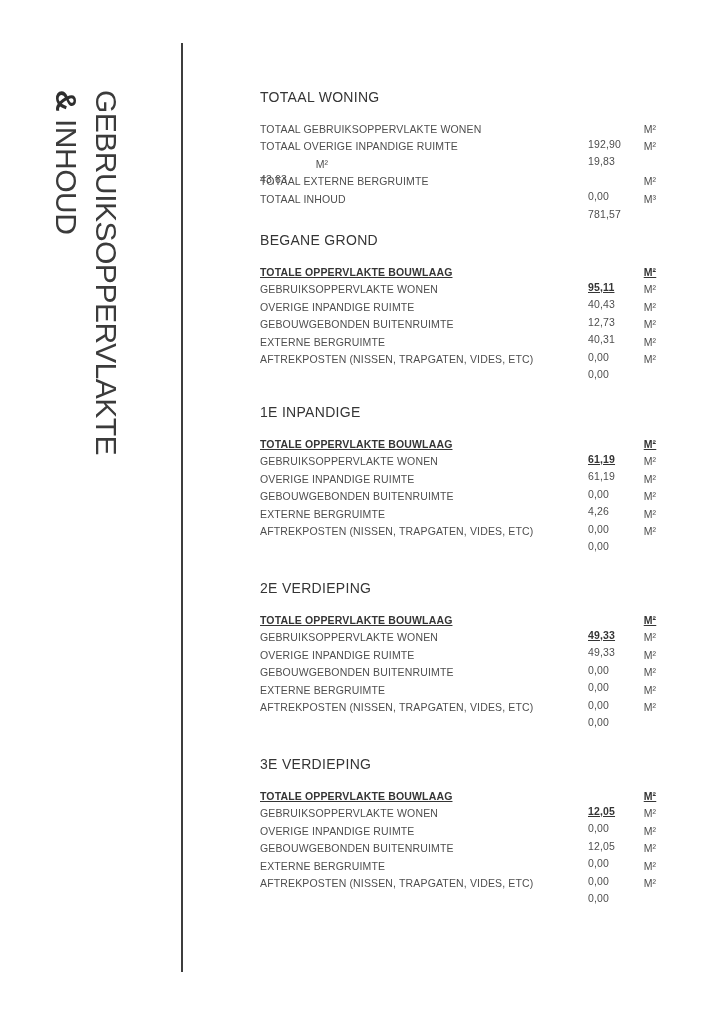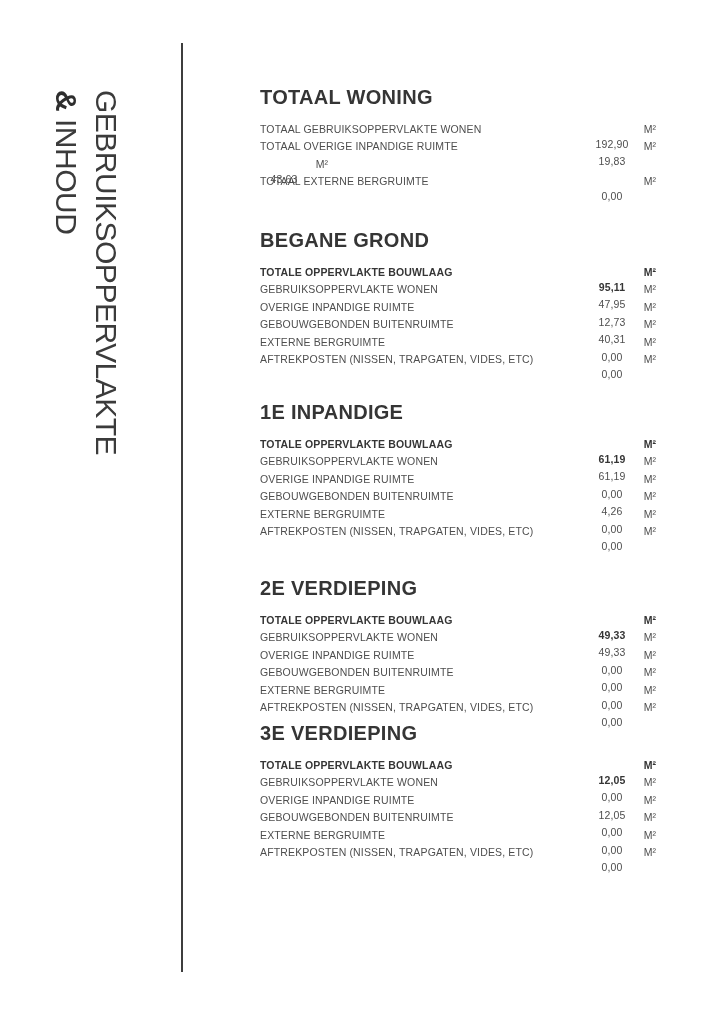--- a/index.html
+++ b/index.html
@@ -42,42 +42,43 @@
     height: 929px;
     background: #3d3d3d;
   }
   
   .section {
     position: absolute;
     left: 260px;
     width: 398px;
   }
   .section-heading {
-    font-size: 20px;
-    font-weight: 700;
+    font-size: 14px;
+    font-weight: 400;
     letter-spacing: 0.3px;
     color: #353535;
     line-height: 18px;
     margin-bottom: 14px;
   }
   .row {
     display: flex;
     align-items: center;
     height: 17.5px;
     font-size: 10.5px;
     letter-spacing: 0.15px;
     color: #4e4e4e;
     font-weight: 400;
   }
   .row .row-label { flex: 1 1 auto; white-space: nowrap; }
-  .row .row-value { flex: 0 0 auto; text-align: center; min-width: 48px; margin-top: 30px; }
+  .row .row-value { flex: 0 0 auto; text-align: left; min-width: 48px; margin-top: 30px; }
   .row .row-unit  { flex: 0 0 16px; text-align: center; margin-left: 6px; }
   .row.bold {
     font-weight: 700;
     color: #353535;
+    text-decoration: underline;
   }
 </style>
 </head>
 <body>
 
 <div class="page">
 
   <div class="vertical-title">
     <span class="t-line">GEBRUIKSOPPERVLAKTE</span>
     <span class="t-line"><span class="amp">&amp;</span>&nbsp;<span>INHOUD</span></span>
@@ -105,35 +106,40 @@
     <span class="row-value">43,63</span>
     <span class="row-unit">M²</span>
   </div>
 
   <div class="row">
     <span class="row-label">TOTAAL EXTERNE BERGRUIMTE</span>
     <span class="row-value">0,00</span>
     <span class="row-unit">M²</span>
   </div>
 
+  <div class="row">
+    <span class="row-label">TOTAAL INHOUD</span>
+    <span class="row-value">781,57</span>
+    <span class="row-unit">M³</span>
+  </div>
 </div>
   </div>
 
   <div class="section" style="top: 231px;">
     <div class="section-heading">BEGANE GROND</div>
     <div class="section-rows">
   <div class="row bold">
     <span class="row-label">TOTALE OPPERVLAKTE BOUWLAAG</span>
     <span class="row-value">95,11</span>
     <span class="row-unit">M²</span>
   </div>
 
   <div class="row">
     <span class="row-label">GEBRUIKSOPPERVLAKTE WONEN</span>
-    <span class="row-value">47,95</span>
+    <span class="row-value">40,43</span>
     <span class="row-unit">M²</span>
   </div>
 
   <div class="row">
     <span class="row-label">OVERIGE INPANDIGE RUIMTE</span>
     <span class="row-value">12,73</span>
     <span class="row-unit">M²</span>
   </div>
 
   <div class="row">
@@ -231,21 +237,21 @@
   </div>
 
   <div class="row">
     <span class="row-label">AFTREKPOSTEN (NISSEN, TRAPGATEN, VIDES, ETC)</span>
     <span class="row-value">0,00</span>
     <span class="row-unit">M²</span>
   </div>
 </div>
   </div>
 
-  <div class="section" style="top: 724px;">
+  <div class="section" style="top: 755px;">
     <div class="section-heading">3E VERDIEPING</div>
     <div class="section-rows">
   <div class="row bold">
     <span class="row-label">TOTALE OPPERVLAKTE BOUWLAAG</span>
     <span class="row-value">12,05</span>
     <span class="row-unit">M²</span>
   </div>
 
   <div class="row">
     <span class="row-label">GEBRUIKSOPPERVLAKTE WONEN</span>

